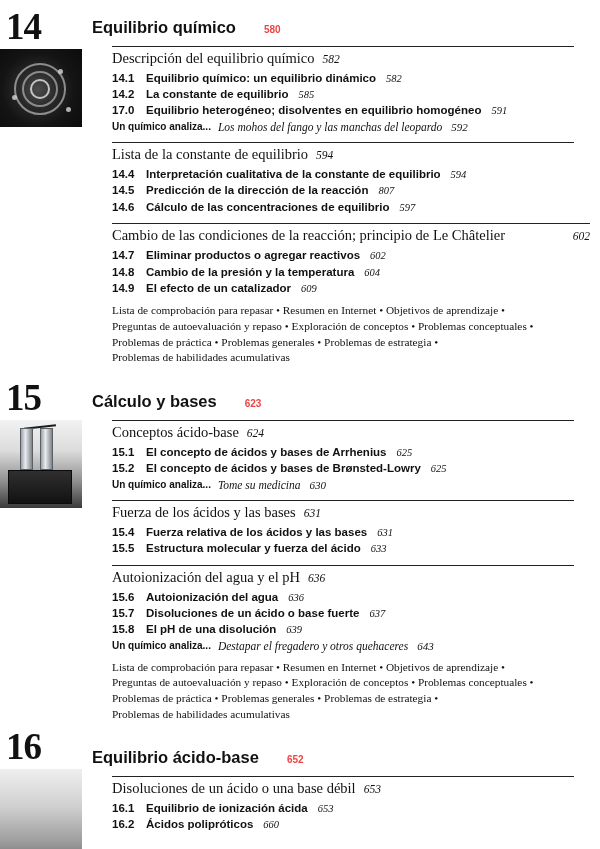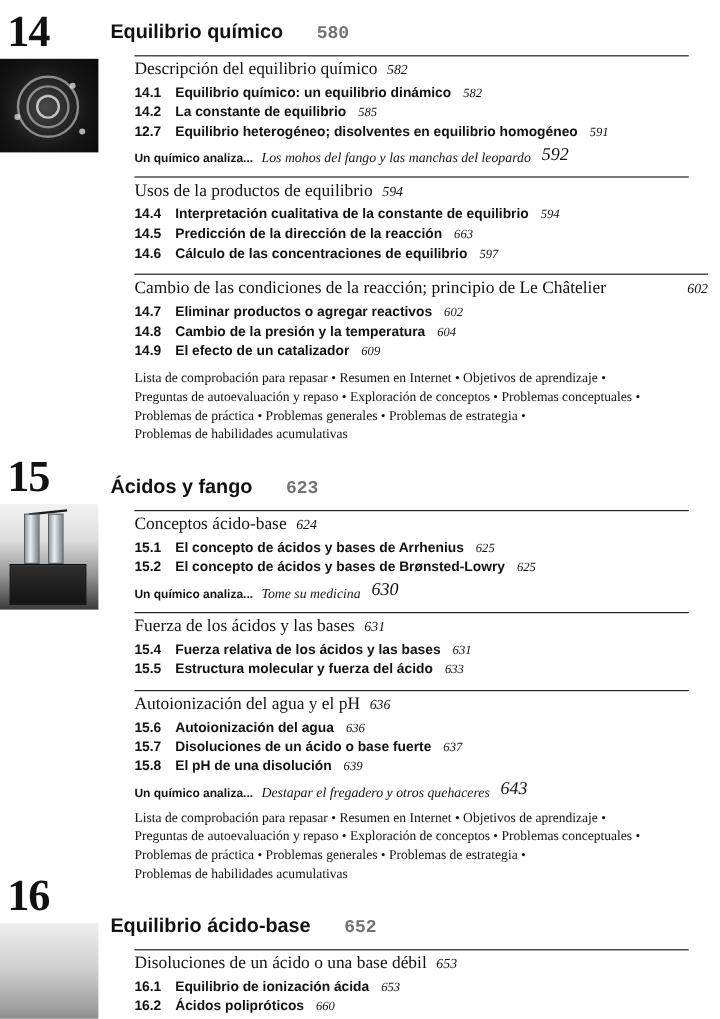--- a/index.html
+++ b/index.html
@@ -111,24 +111,24 @@
     margin: 0;
     padding: 0;
   }
   .chapter-title {
     font-family: "Liberation Sans", sans-serif;
     font-weight: bold;
     font-size: 16.5px;
     color: #111;
   }
   .chapter-page {
-    font-family: Liberation Mono, monospace;
-    font-weight: bold;
-    font-size: 15px;
-    color: #737373;
+    font-family: Liberation Sans, sans-serif;
+    font-weight: bold;
+    font-size: 10px;
+    color: #ef4444;
   }
   .section-group {
     margin-left: 20px;
     margin-top: 9px;
   }
   .group-head {
     border-top: 1px solid #222;
     padding-top: 3px;
     display: flex;
     align-items: baseline;
@@ -178,42 +178,42 @@
   }
   .entry .pg {
     font-family: "Liberation Serif", serif;
     font-style: italic;
     font-size: 10.5px;
     margin-left: 10px;
     color: #111;
   }
   .feature {
     display: flex;
-    align-items: flex-end;
+    align-items: flex-start;
     margin-top: 3px;
     margin-bottom: 1px;
   }
   .feature .tag {
     font-family: "Liberation Sans", sans-serif;
     font-size: 10px;
     font-weight: bold;
     color: #111;
     white-space: nowrap;
   }
   .feature .ftitle {
     font-family: "Liberation Serif", serif;
     font-style: italic;
     font-size: 11.5px;
     margin-left: 7px;
     color: #111;
   }
   .feature .pg {
     font-family: "Liberation Serif", serif;
     font-style: italic;
-    font-size: 15px;
+    font-size: 11px;
     margin-left: 9px;
     color: #111;
   }
   .endmatter {
     margin-top: 8px;
     font-family: "Liberation Serif", serif;
     font-size: 11.3px;
     line-height: 1.38;
     color: #111;
     width: 470px;
@@ -274,47 +274,47 @@
             <span class="num">14.1</span>
             <span class="label">Equilibrio químico: un equilibrio dinámico</span>
             <span class="pg">582</span>
           </div>
           <div class="entry">
             <span class="num">14.2</span>
             <span class="label">La constante de equilibrio</span>
             <span class="pg">585</span>
           </div>
           <div class="entry">
-            <span class="num">12.7</span>
+            <span class="num">17.0</span>
             <span class="label">Equilibrio heterogéneo; disolventes en equilibrio homogéneo</span>
             <span class="pg">591</span>
           </div>
           <div class="feature">
             <span class="tag">Un químico analiza...</span>
             <span class="ftitle">Los mohos del fango y las manchas del leopardo</span>
             <span class="pg">592</span>
           </div>
         </div>
       </div>
 
       <div class="section-group">
         <div class="group-head">
-          <span class="group-title">Usos de la productos de equilibrio</span>
+          <span class="group-title">Lista de la constante de equilibrio</span>
           <span class="group-page">594</span>
         </div>
         <div class="entries">
           <div class="entry">
             <span class="num">14.4</span>
             <span class="label">Interpretación cualitativa de la constante de equilibrio</span>
             <span class="pg">594</span>
           </div>
           <div class="entry">
             <span class="num">14.5</span>
             <span class="label">Predicción de la dirección de la reacción</span>
-            <span class="pg">663</span>
+            <span class="pg">807</span>
           </div>
           <div class="entry">
             <span class="num">14.6</span>
             <span class="label">Cálculo de las concentraciones de equilibrio</span>
             <span class="pg">597</span>
           </div>
         </div>
       </div>
 
       <div class="section-group">
@@ -344,21 +344,21 @@
           <div>Lista de comprobación para repasar • Resumen en Internet • Objetivos de aprendizaje •</div>
           <div>Preguntas de autoevaluación y repaso • Exploración de conceptos • Problemas conceptuales •</div>
           <div>Problemas de práctica • Problemas generales • Problemas de estrategia •</div>
           <div>Problemas de habilidades acumulativas</div>
         </div>
       </div>
     </div>
 
     <div style="margin-top: 26px;">
       <div class="chapter-head">
-        <span class="chapter-title">Ácidos y fango</span>
+        <span class="chapter-title">Cálculo y bases</span>
         <span class="chapter-page">623</span>
       </div>
 
       <div class="section-group">
         <div class="group-head">
           <span class="group-title">Conceptos ácido-base</span>
           <span class="group-page">624</span>
         </div>
         <div class="entries">
           <div class="entry">

